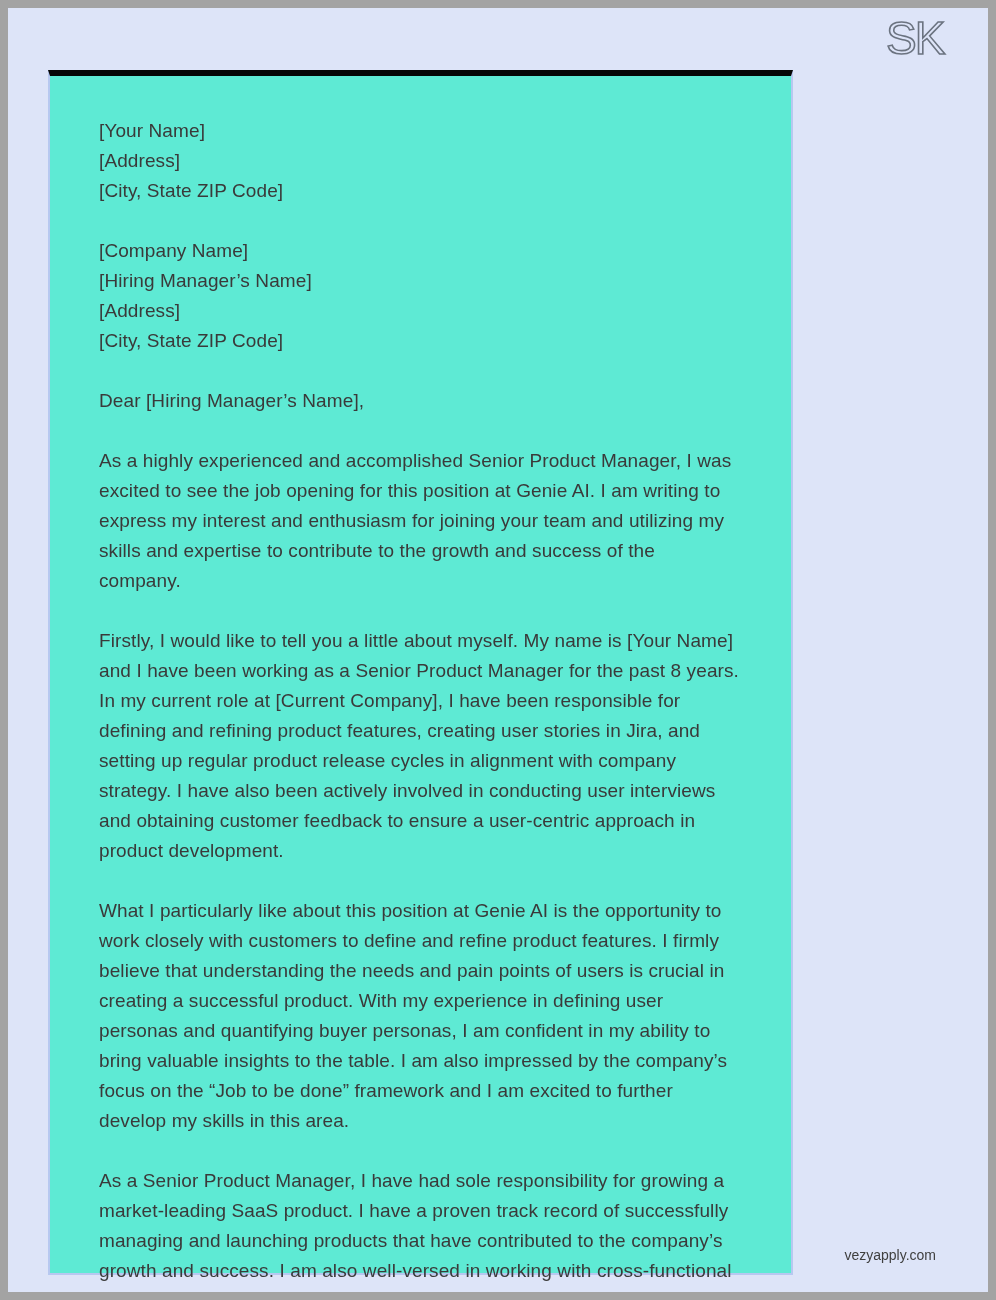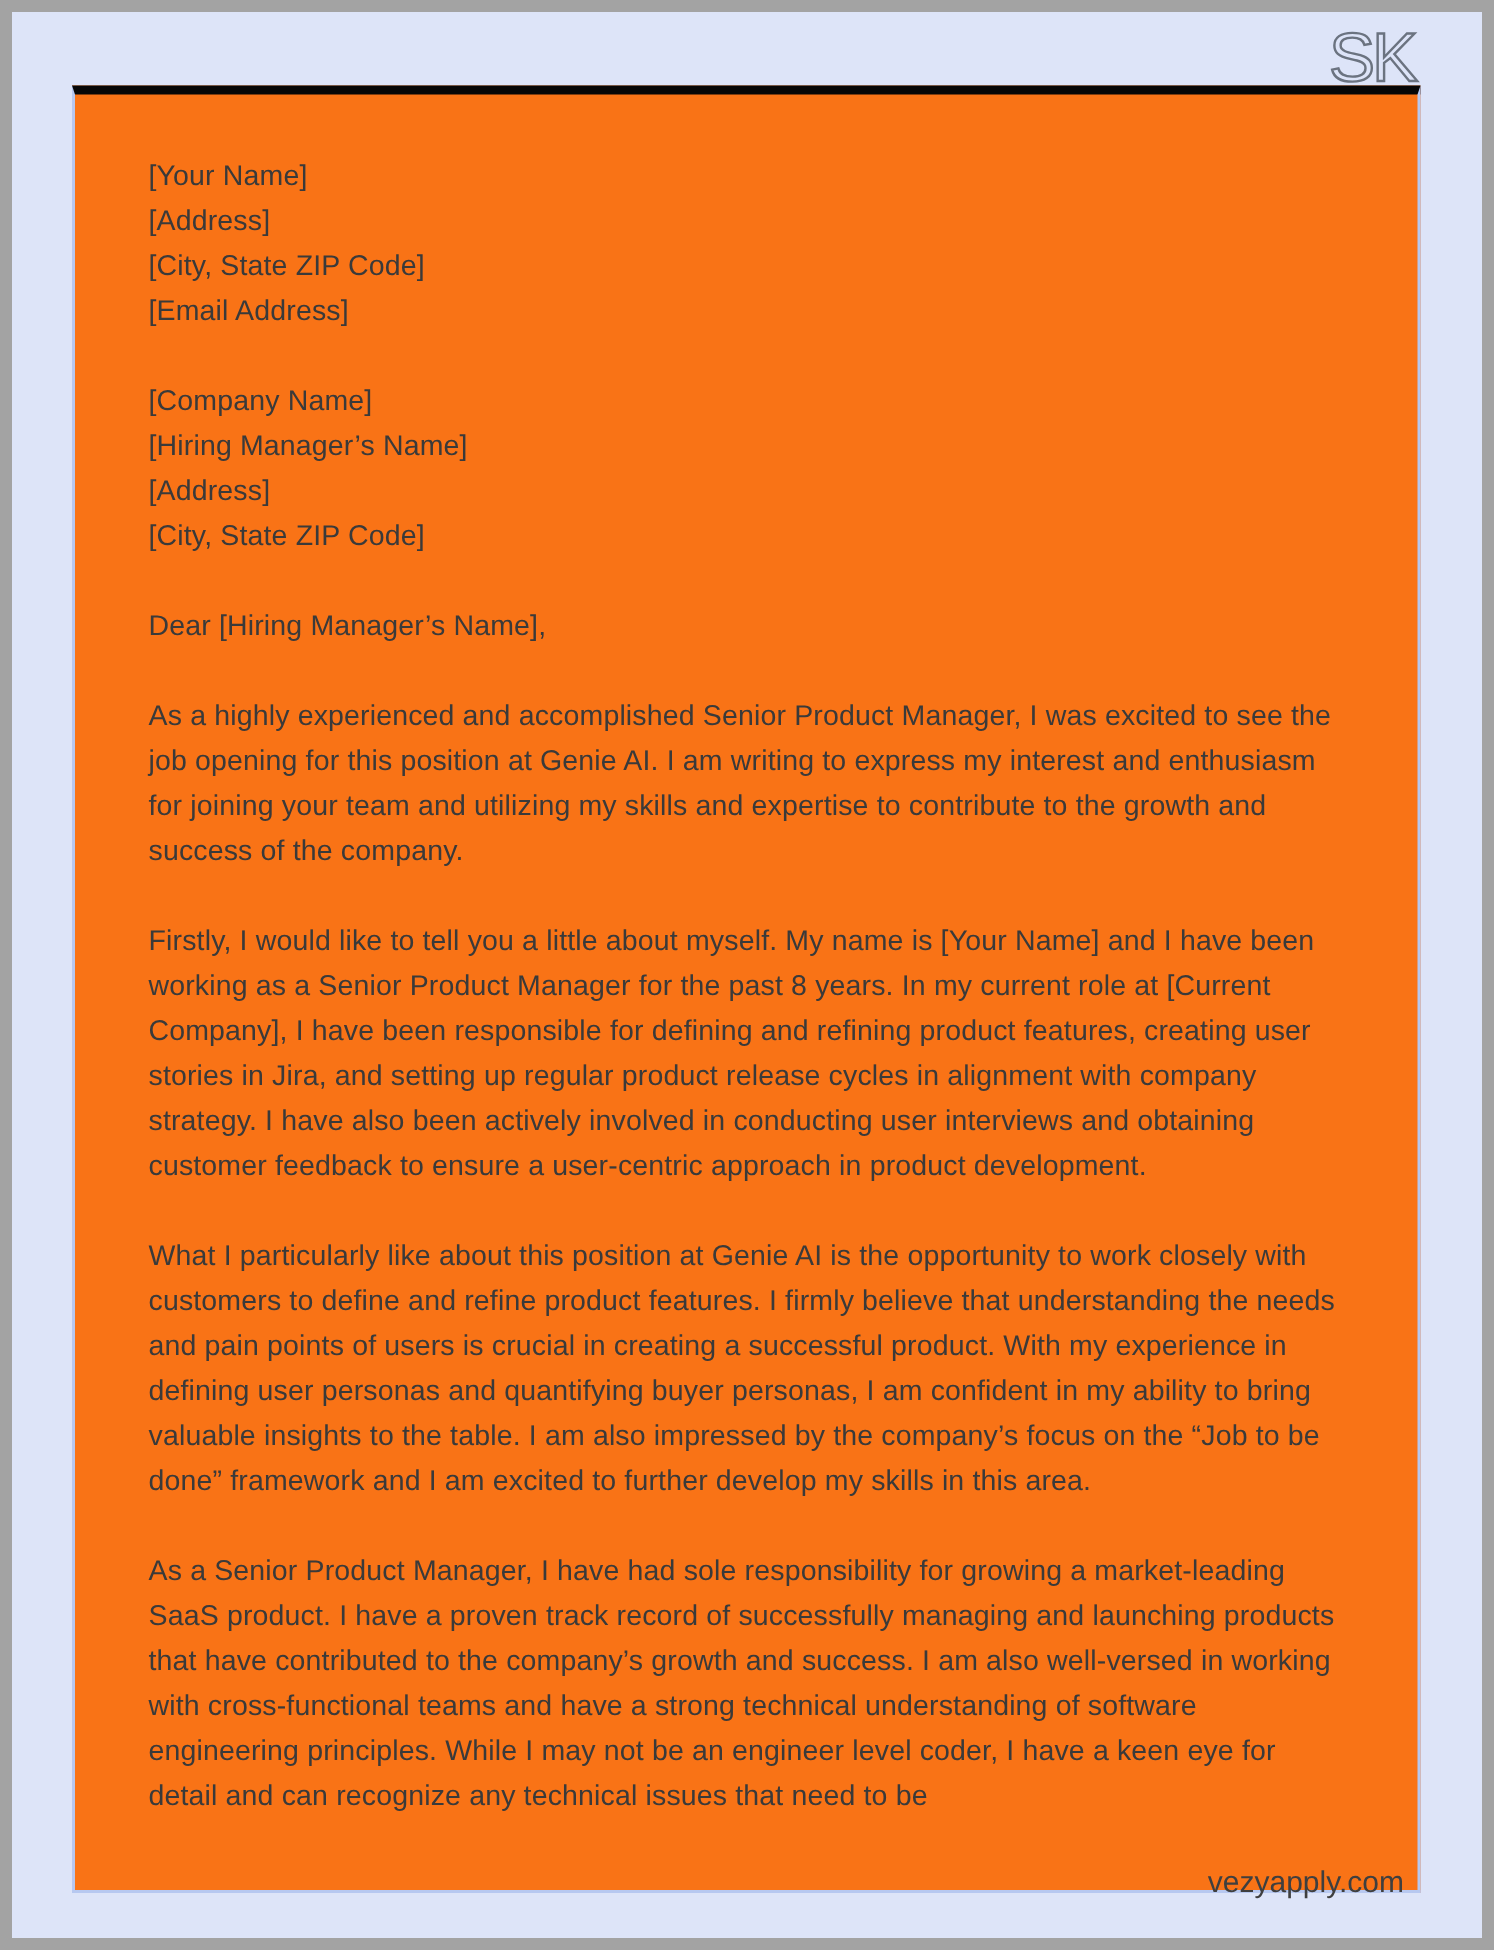--- a/index.html
+++ b/index.html
@@ -16,45 +16,45 @@
   .logo {
     position: absolute;
     top: 4px;
     right: 40px;
     width: 62px;
     height: 50px;
   }
   .page {
     position: absolute;
     left: 40px;
-    top: 49px;
-    width: 899px;
+    top: 62px;
+    width: 745px;
     height: 1205px;
     box-sizing: border-box;
-    background: #f97316;
+    background: #5eead4;
     border-top: 6px solid #060606;
     border-left: 2px solid #b7c8f0;
     border-right: 2px solid #b7c8f0;
     border-bottom: 2px solid #b7c8f0;
   }
   .content {
     padding: 40px 52px 0 49px;
     font-size: 19px;
     line-height: 30px;
     color: #3a3a3a;
     letter-spacing: 0.1px;
   }
   .block { margin: 0 0 30px 0; }
   .block div { white-space: pre; }
   .para { margin: 0 0 30px 0; }
   .watermark {
     position: absolute;
     top: 1239px;
     right: 52px;
-    font-size: 20px;
+    font-size: 14px;
     line-height: 16px;
     color: #3f3f3f;
     z-index: 5;
   }
 </style>
 </head>
 <body>
 
 <div class="screen">
 
@@ -62,21 +62,20 @@
     <text x="0" y="42" font-family="Liberation Sans, sans-serif" font-size="46" letter-spacing="-2" fill="none" stroke="#6b7380" stroke-width="1.6">SK</text>
   </svg>
 
   <div class="page">
     <div class="content">
 
       <div class="block">
         <div>[Your Name]</div>
         <div>[Address]</div>
         <div>[City, State ZIP Code]</div>
-        <div>[Email Address]</div>
       </div>
 
       <div class="block">
         <div>[Company Name]</div>
         <div>[Hiring Manager’s Name]</div>
         <div>[Address]</div>
         <div>[City, State ZIP Code]</div>
       </div>
 
       <p class="para">Dear [Hiring Manager’s Name],</p>

